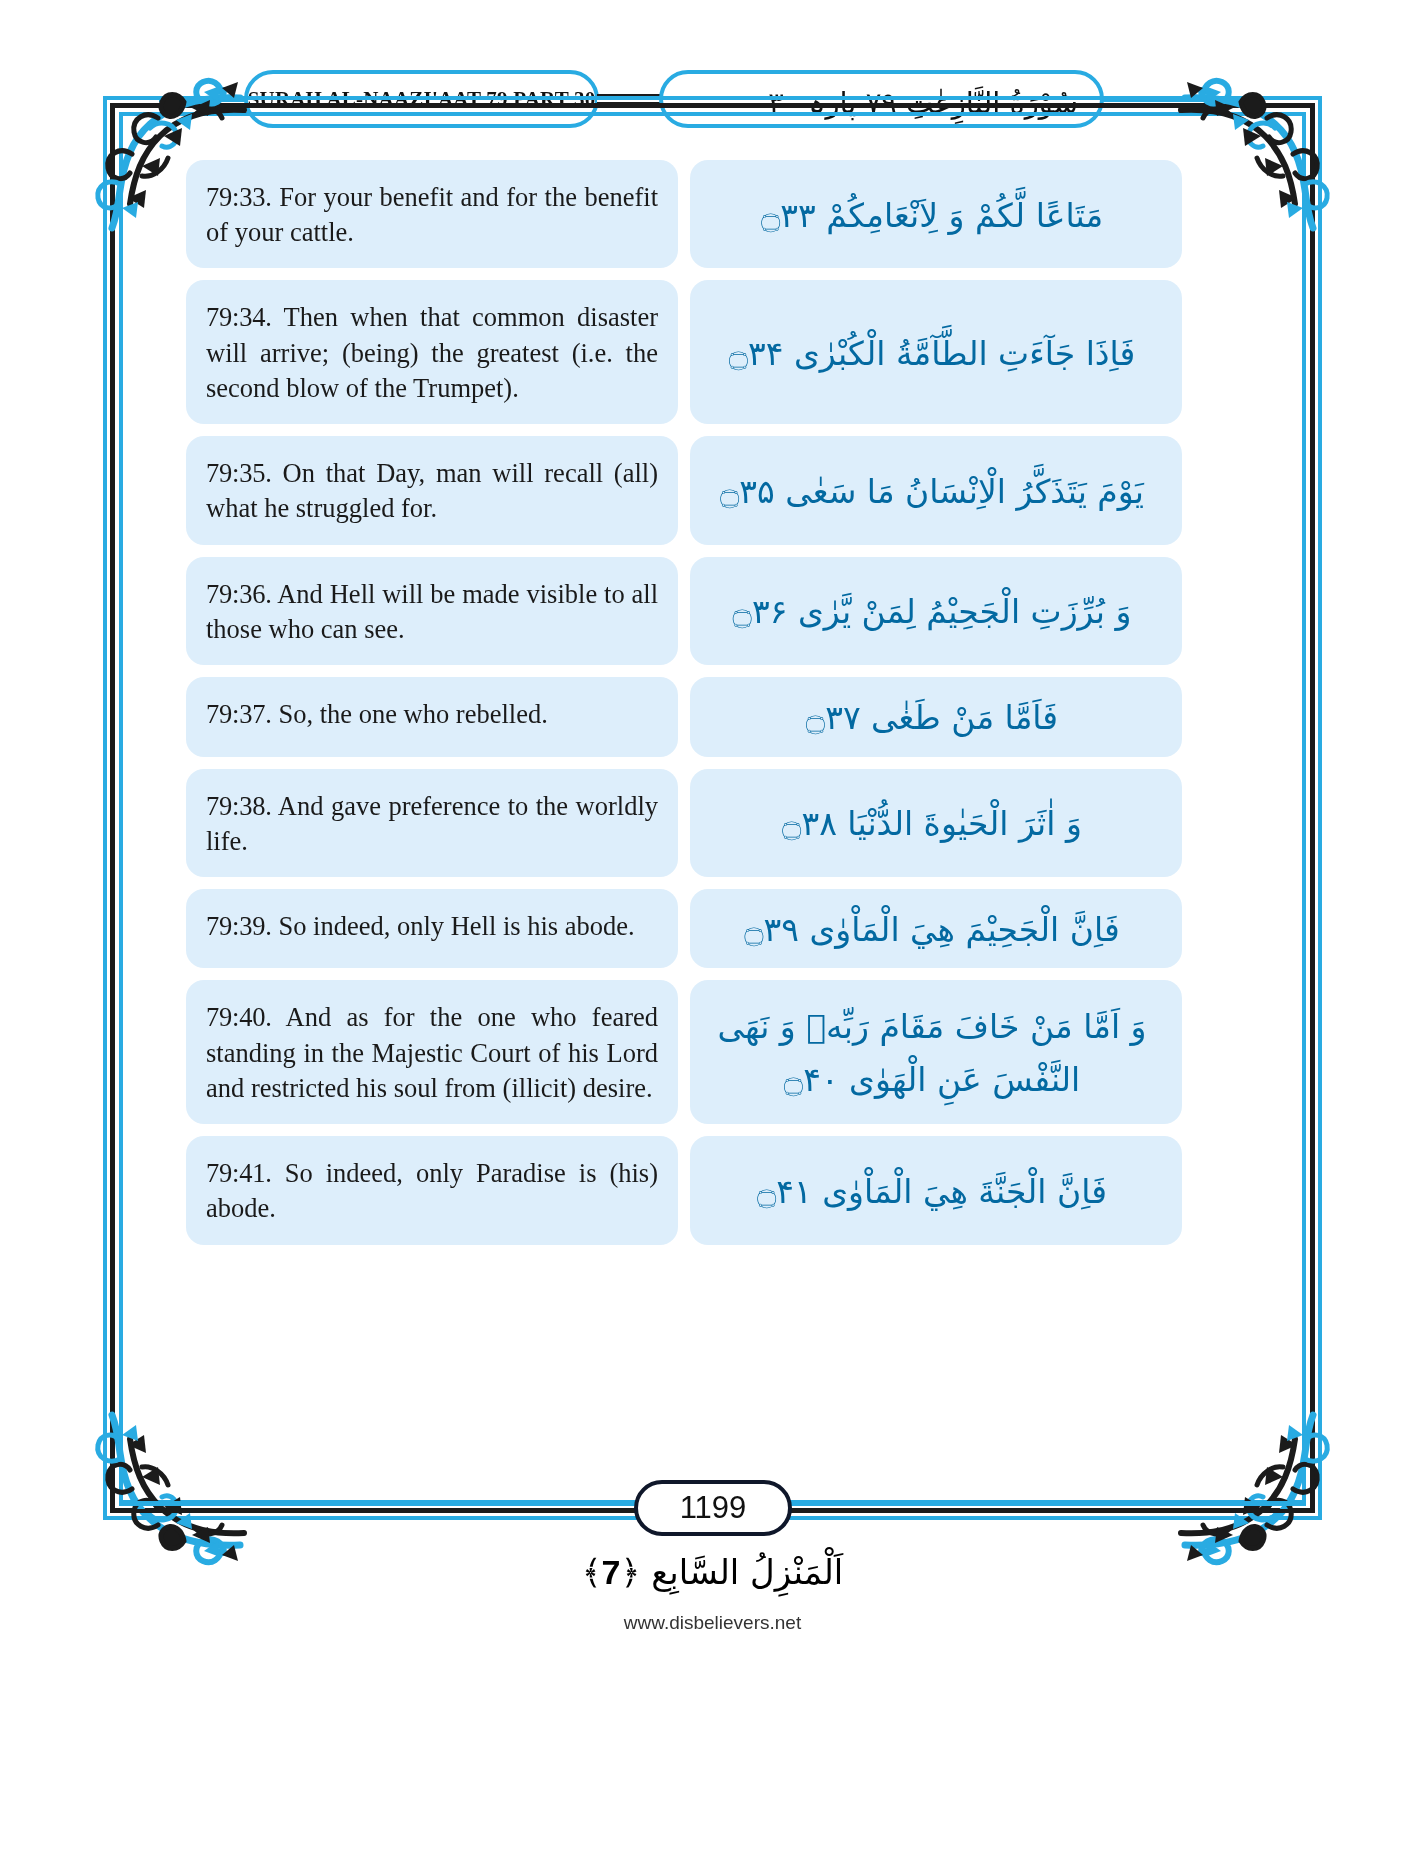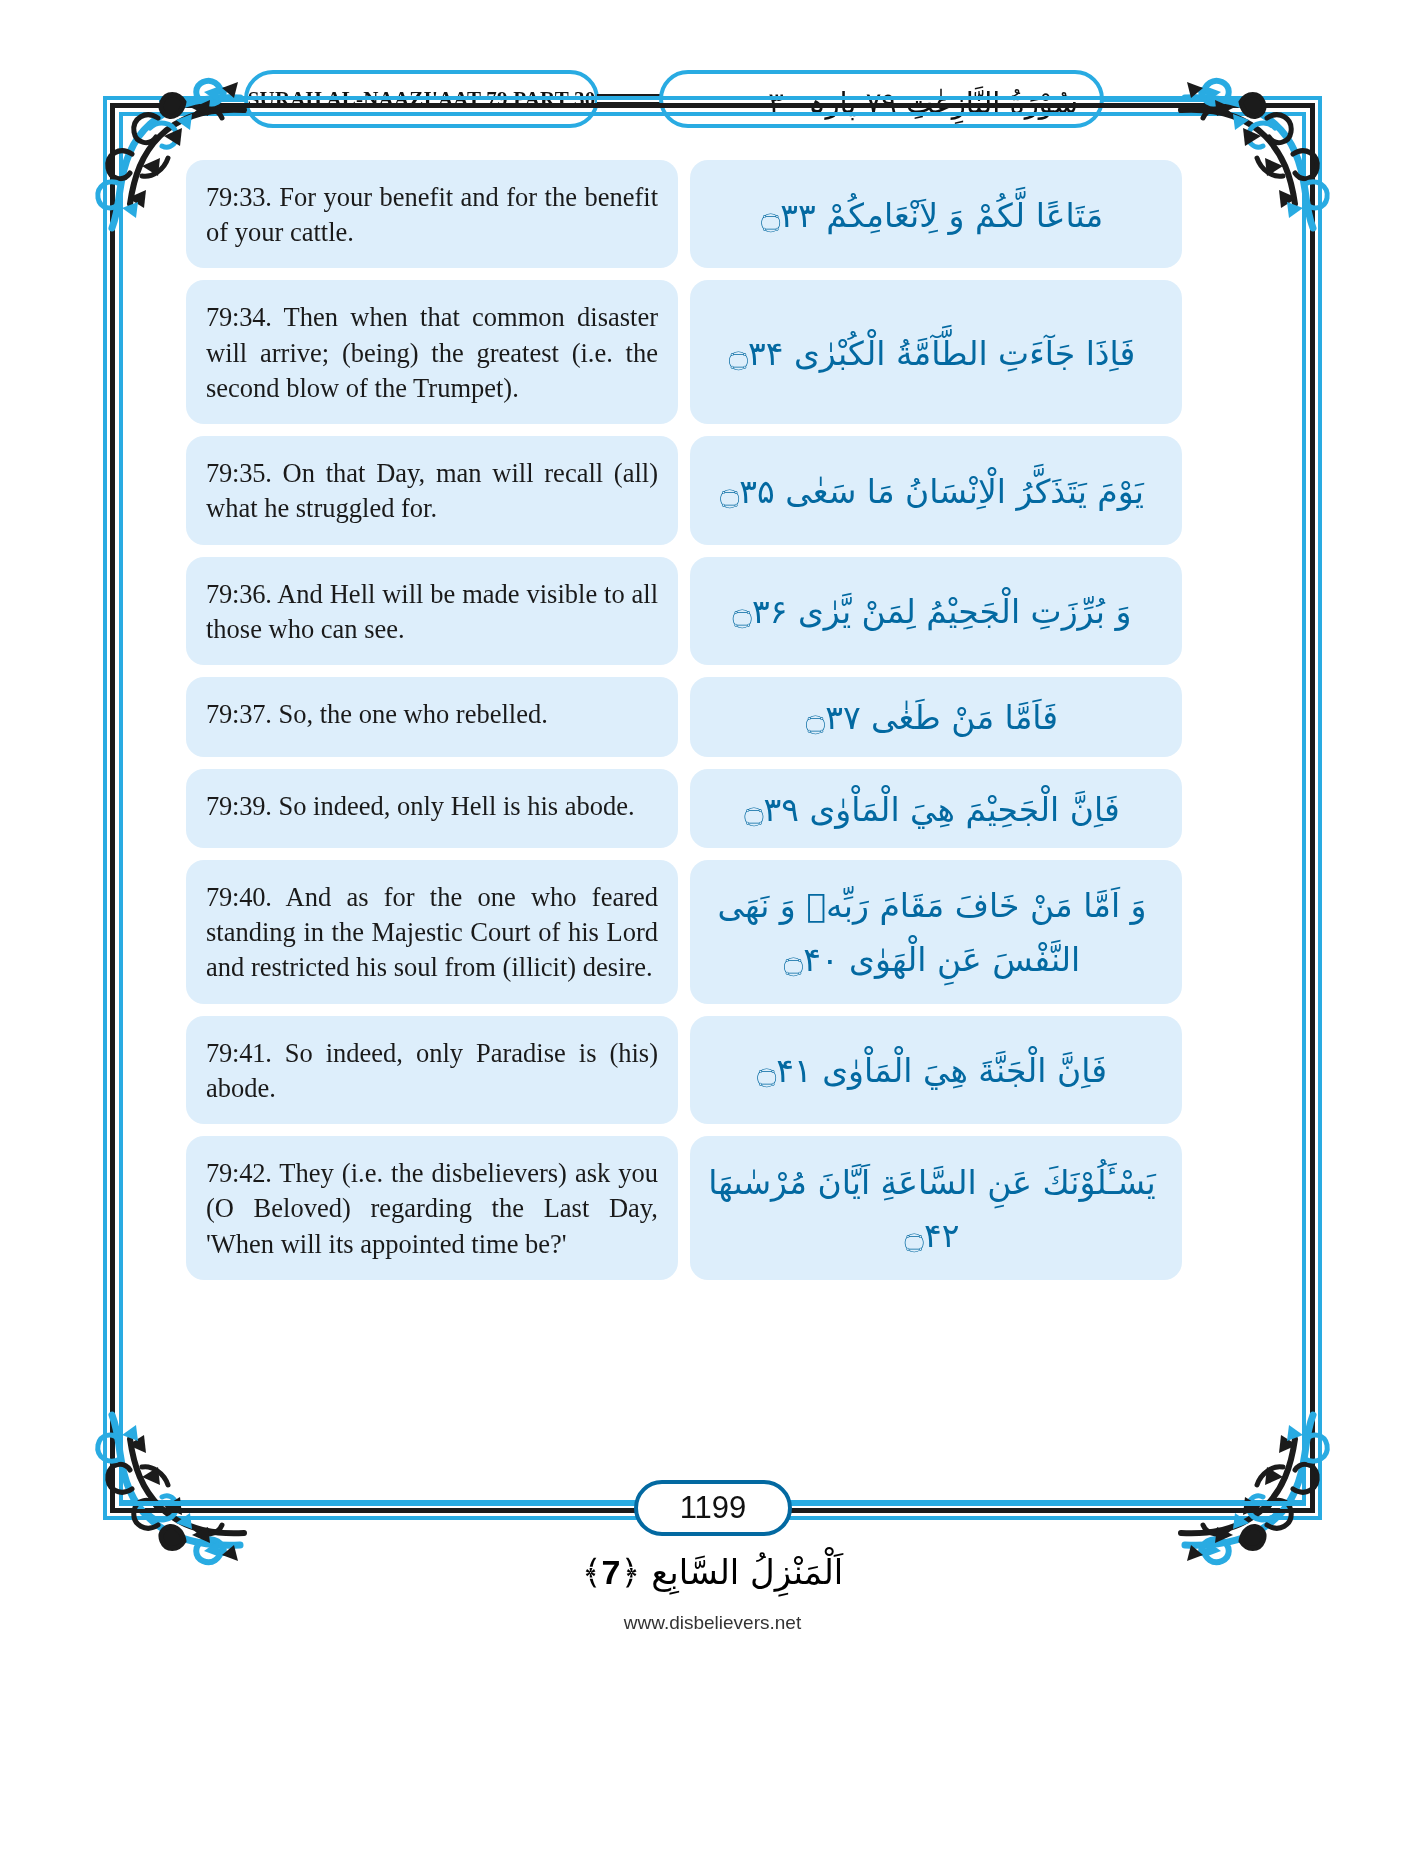--- a/index.html
+++ b/index.html
@@ -199,21 +199,21 @@
     width: 1187px;
     height: 64px;
   }
   .pagepill {
     position: absolute;
     left: 515px;
     top: 0;
     width: 158px;
     height: 56px;
     background: #fff;
-    border: 4px solid #0369a1;
+    border: 4px solid #0f172a;
     border-radius: 30px;
     box-sizing: border-box;
     display: flex;
     align-items: center;
     justify-content: center;
     z-index: 3;
   }
   .pagepill-text {
     font-family: "Liberation Sans", sans-serif;
     font-size: 31px;
@@ -443,20 +443,29 @@
     <div class="verse-row">
       <div class="cell cell-en">
         <span class="vnum">79:37.</span>
         <span>So, the one who rebelled.</span>
       </div>
       <div class="cell cell-ar">
         <span class="ar-text">فَاَمَّا مَنْ طَغٰى ۝۳۷</span>
       </div>
     </div>
 
+    <div class="verse-row">
+      <div class="cell cell-en">
+        <span class="vnum">79:38.</span>
+        <span>And gave preference to the worldly life.</span>
+      </div>
+      <div class="cell cell-ar">
+        <span class="ar-text">وَ اٰثَرَ الْحَيٰوةَ الدُّنْيَا ۝۳۸</span>
+      </div>
+    </div>
 
     <div class="verse-row">
       <div class="cell cell-en">
         <span class="vnum">79:39.</span>
         <span>So indeed, only Hell is his abode.</span>
       </div>
       <div class="cell cell-ar">
         <span class="ar-text">فَاِنَّ الْجَحِيْمَ هِيَ الْمَاْوٰى ۝۳۹</span>
       </div>
     </div>
@@ -474,29 +483,20 @@
     <div class="verse-row">
       <div class="cell cell-en">
         <span class="vnum">79:41.</span>
         <span>So indeed, only Paradise is (his) abode.</span>
       </div>
       <div class="cell cell-ar">
         <span class="ar-text">فَاِنَّ الْجَنَّةَ هِيَ الْمَاْوٰى ۝۴۱</span>
       </div>
     </div>
 
-    <div class="verse-row">
-      <div class="cell cell-en">
-        <span class="vnum">79:42.</span>
-        <span>They (i.e. the disbelievers) ask you (O Beloved) regarding the Last Day, 'When will its appointed time be?'</span>
-      </div>
-      <div class="cell cell-ar">
-        <span class="ar-text">يَسْـَٔلُوْنَكَ عَنِ السَّاعَةِ اَيَّانَ مُرْسٰىهَا ۝۴۲</span>
-      </div>
-    </div>
 
   </div>
 
   <div class="footer-band">
     <div class="foot-rail foot-rail-l"></div>
     <div class="foot-rail-blk foot-rail-blk-l"></div>
     <div class="pagepill">
       <span class="pagepill-text">1199</span>
     </div>
     <div class="foot-rail foot-rail-r"></div>

